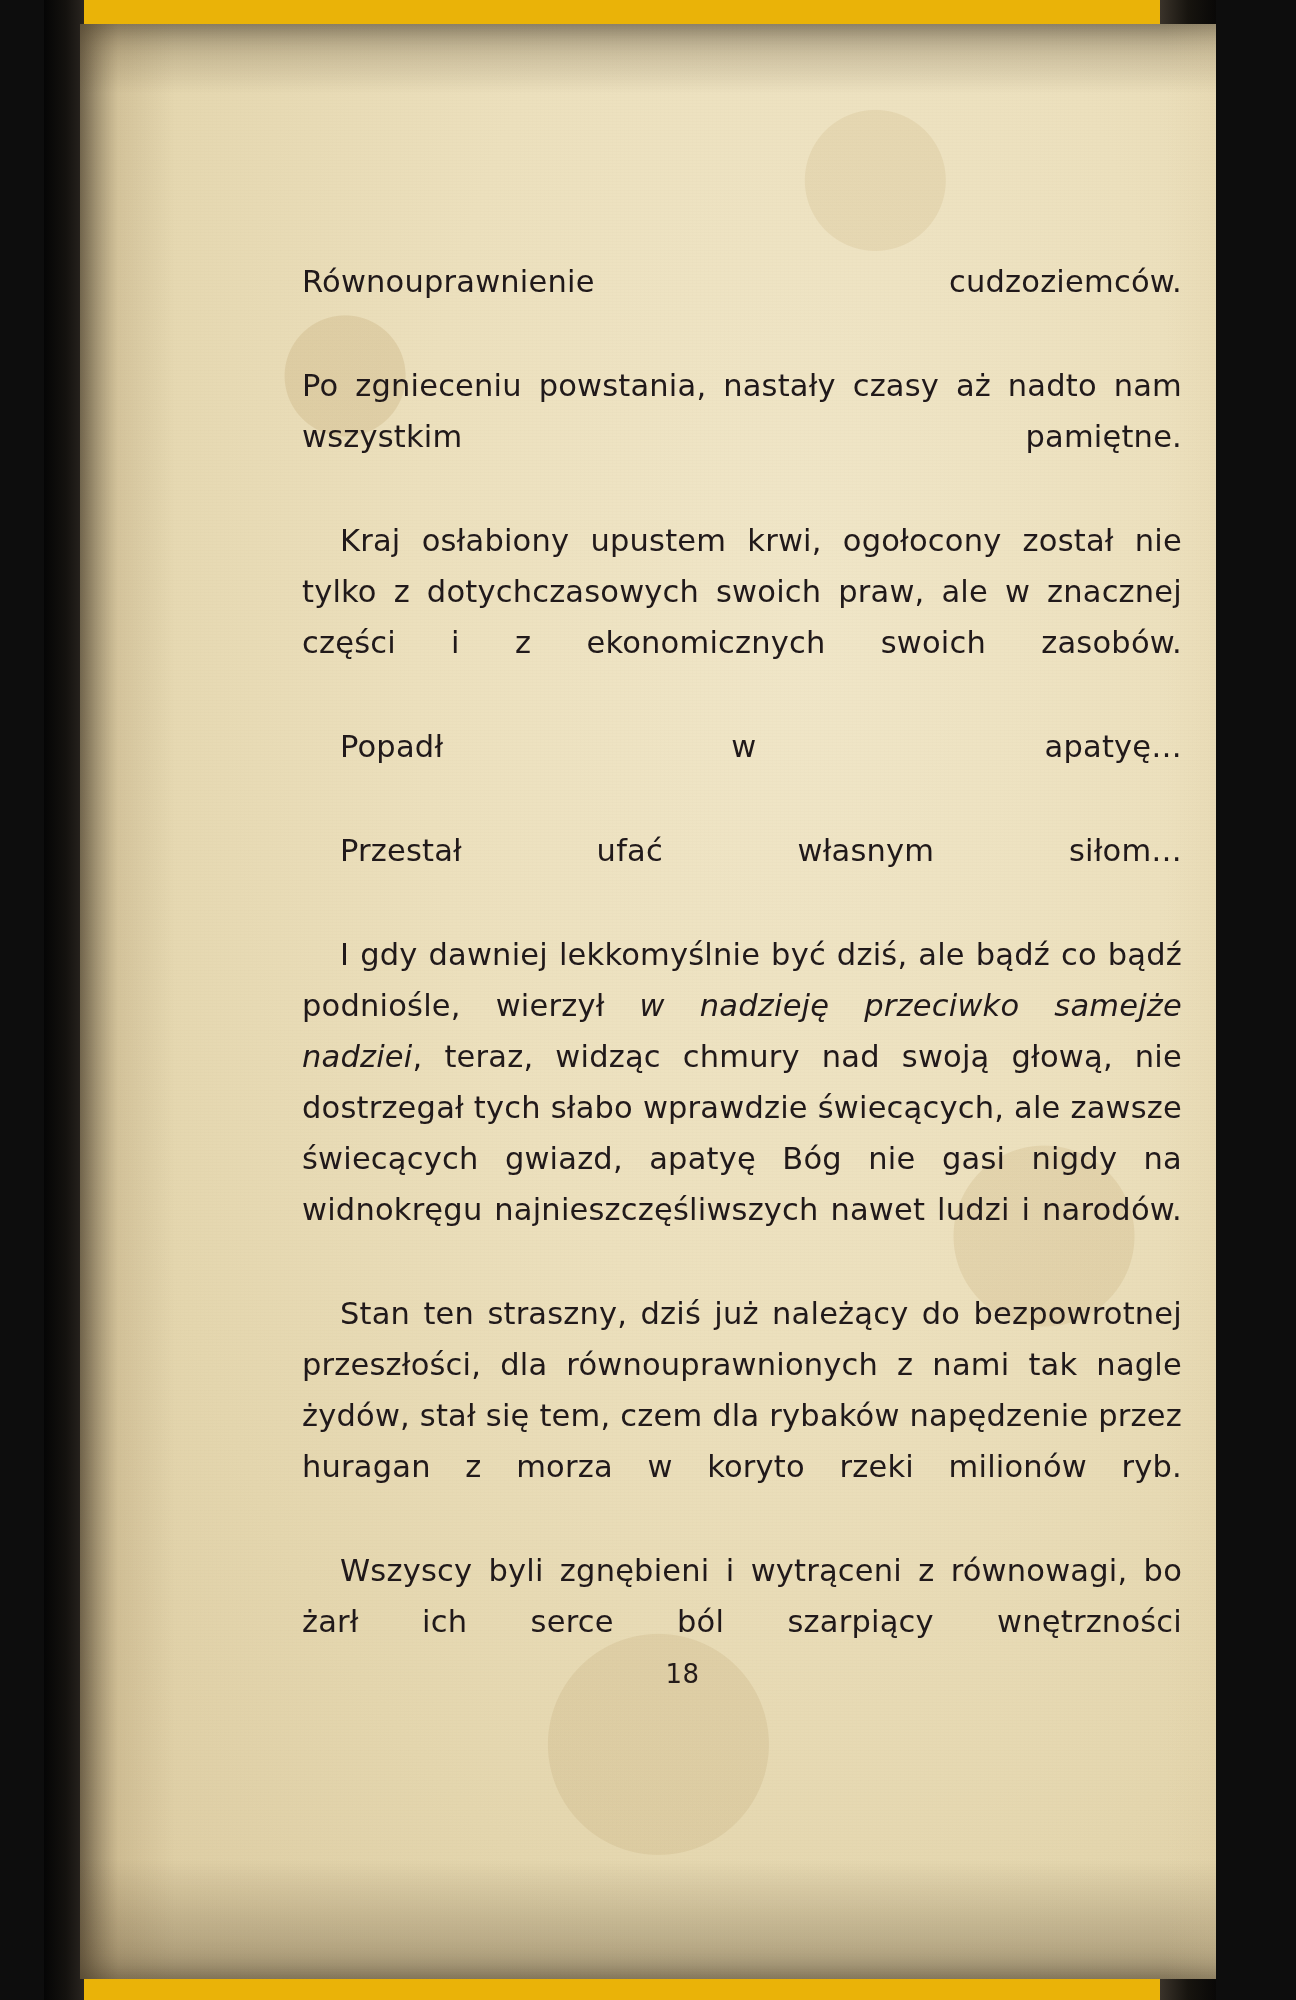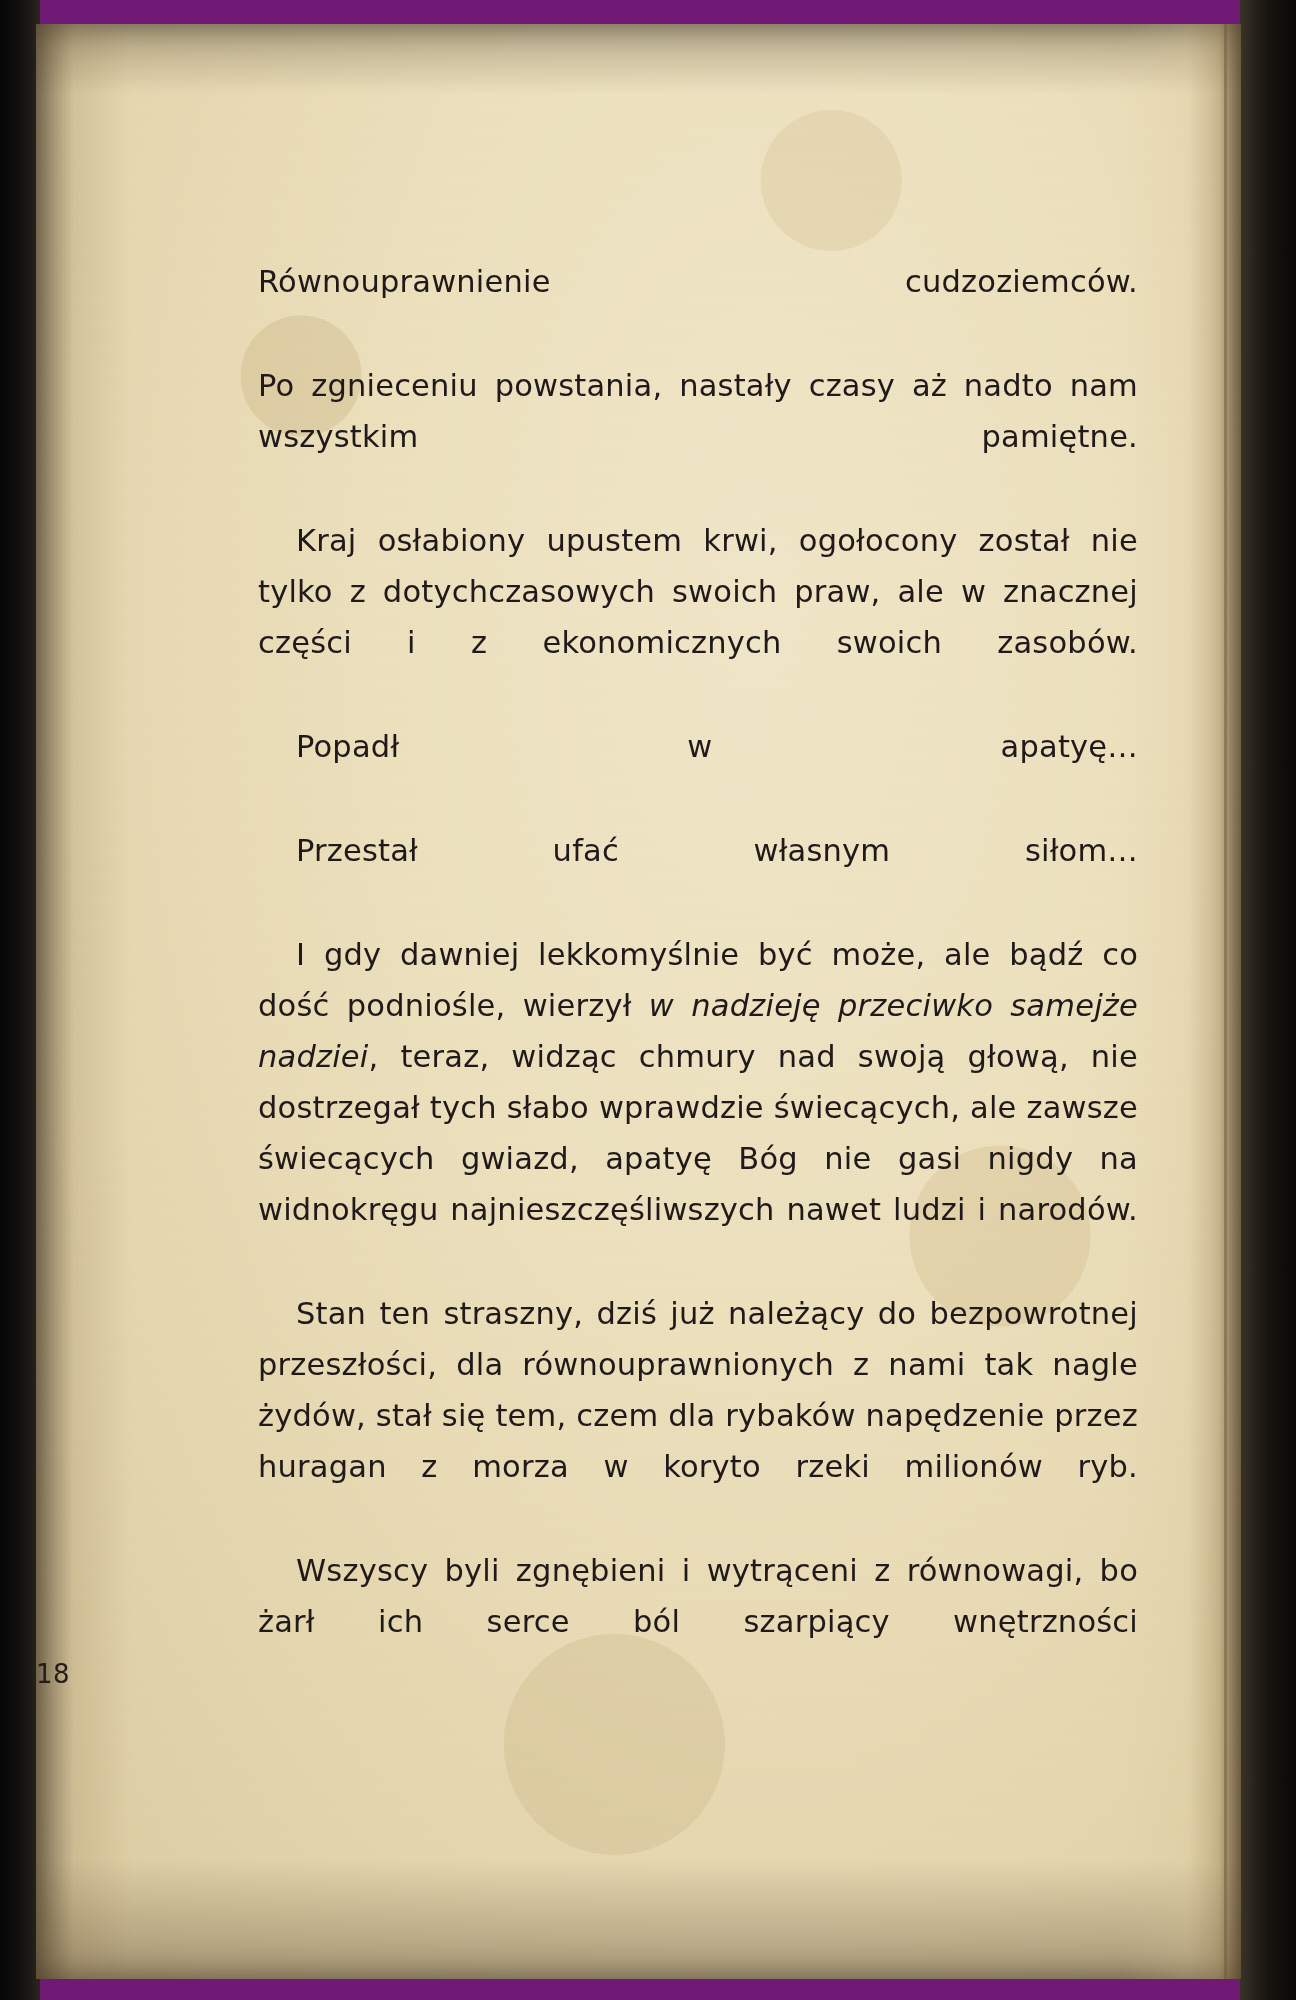--- a/index.html
+++ b/index.html
@@ -10,24 +10,25 @@
   body {
     width: 1296px;
     height: 2000px;
     overflow: hidden;
     font-family: "DejaVu Sans", sans-serif;
   }
 
   
   .scan {
     position: relative;
-    width: 1296px;
+    width: 1172px;
     height: 2000px;
-    background: #701a75;
+    background: #eab308;
     overflow: hidden;
+    margin-left: 44px;
   }
 
   
   .gutter-left {
     position: absolute;
     left: 0; top: 0;
     width: 40px; height: 2000px;
     background: linear-gradient(90deg, #050505 0%, #14120f 55%, #2a2520 100%);
   }
   .gutter-right {
@@ -131,20 +132,21 @@
     content: "";
     display: inline-block;
     width: 100%;
   }
 
   .folio {
     position: absolute;
     left: 0;
     top: 1635px;
     width: 1205px;
+    text-align: center;
     font-family: "DejaVu Sans", sans-serif;
     font-size: 26px;
     color: #241c1a;
     letter-spacing: 0.5px;
   }
 
   
   .grain {
     position: absolute;
     inset: 0;
@@ -172,21 +174,21 @@
     <div class="page-curl"></div>
     <div class="page-curl2"></div>
 
     <div class="textblock">
       <p class="noindent">Równouprawnienie cudzoziemców.</p>
       <p class="noindent">Po zgnieceniu powstania, nastały czasy aż nadto nam wszystkim pamiętne.</p>
       <p>Kraj osłabiony upustem krwi, ogołocony został nie tylko z dotychczasowych swoich praw, ale w znacznej części i z ekonomicznych swoich zasobów.</p>
       <p>Popadł w apatyę…</p>
       <p>Przestał ufać własnym siłom…</p>
       <p>
-        <span>I gdy dawniej lekkomyślnie być może, ale bądź co dość podniośle, wierzył </span><em>w nadzieję przeciwko samejże nadziei</em><span>, teraz, widząc chmury nad swoją głową, nie dostrzegał tych słabo wprawdzie świecących, ale zawsze świecących gwiazd, apatyę Bóg nie gasi nigdy na widnokręgu najnieszczęśliwszych nawet ludzi i narodów.</span>
+        <span>I gdy dawniej lekkomyślnie być dziś, ale bądź co bądź podniośle, wierzył </span><em>w nadzieję przeciwko samejże nadziei</em><span>, teraz, widząc chmury nad swoją głową, nie dostrzegał tych słabo wprawdzie świecących, ale zawsze świecących gwiazd, apatyę Bóg nie gasi nigdy na widnokręgu najnieszczęśliwszych nawet ludzi i narodów.</span>
       </p>
       <p>Stan ten straszny, dziś już należący do bezpowrotnej przeszłości, dla równouprawnionych z nami tak nagle żydów, stał się tem, czem dla rybaków napędzenie przez huragan z morza w koryto rzeki milionów ryb.</p>
       <p>Wszyscy byli zgnębieni i wytrąceni z równowagi, bo żarł ich serce ból szarpiący wnętrzności</p>
     </div>
 
     <div class="folio">18</div>
 
     <div class="grain"></div>
   </div>
 </div>

